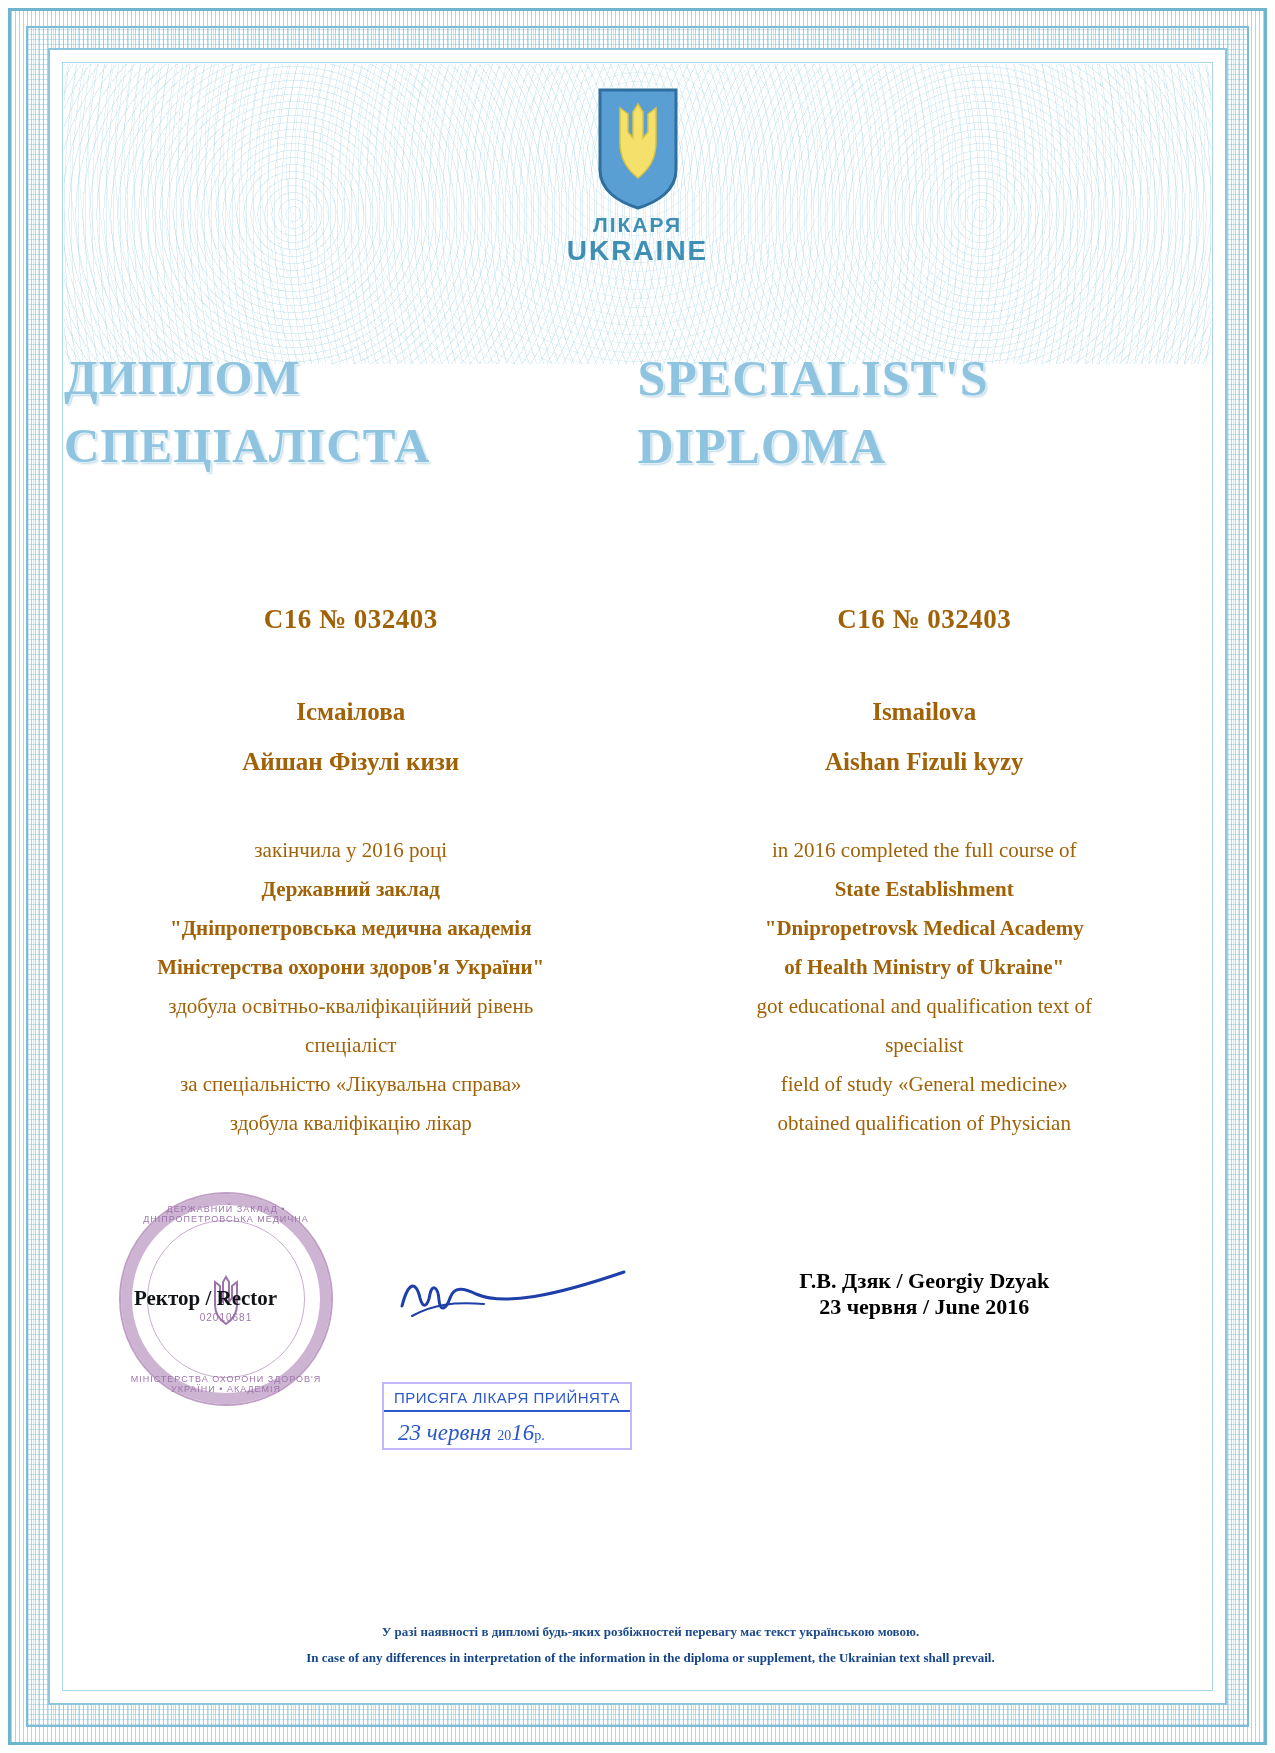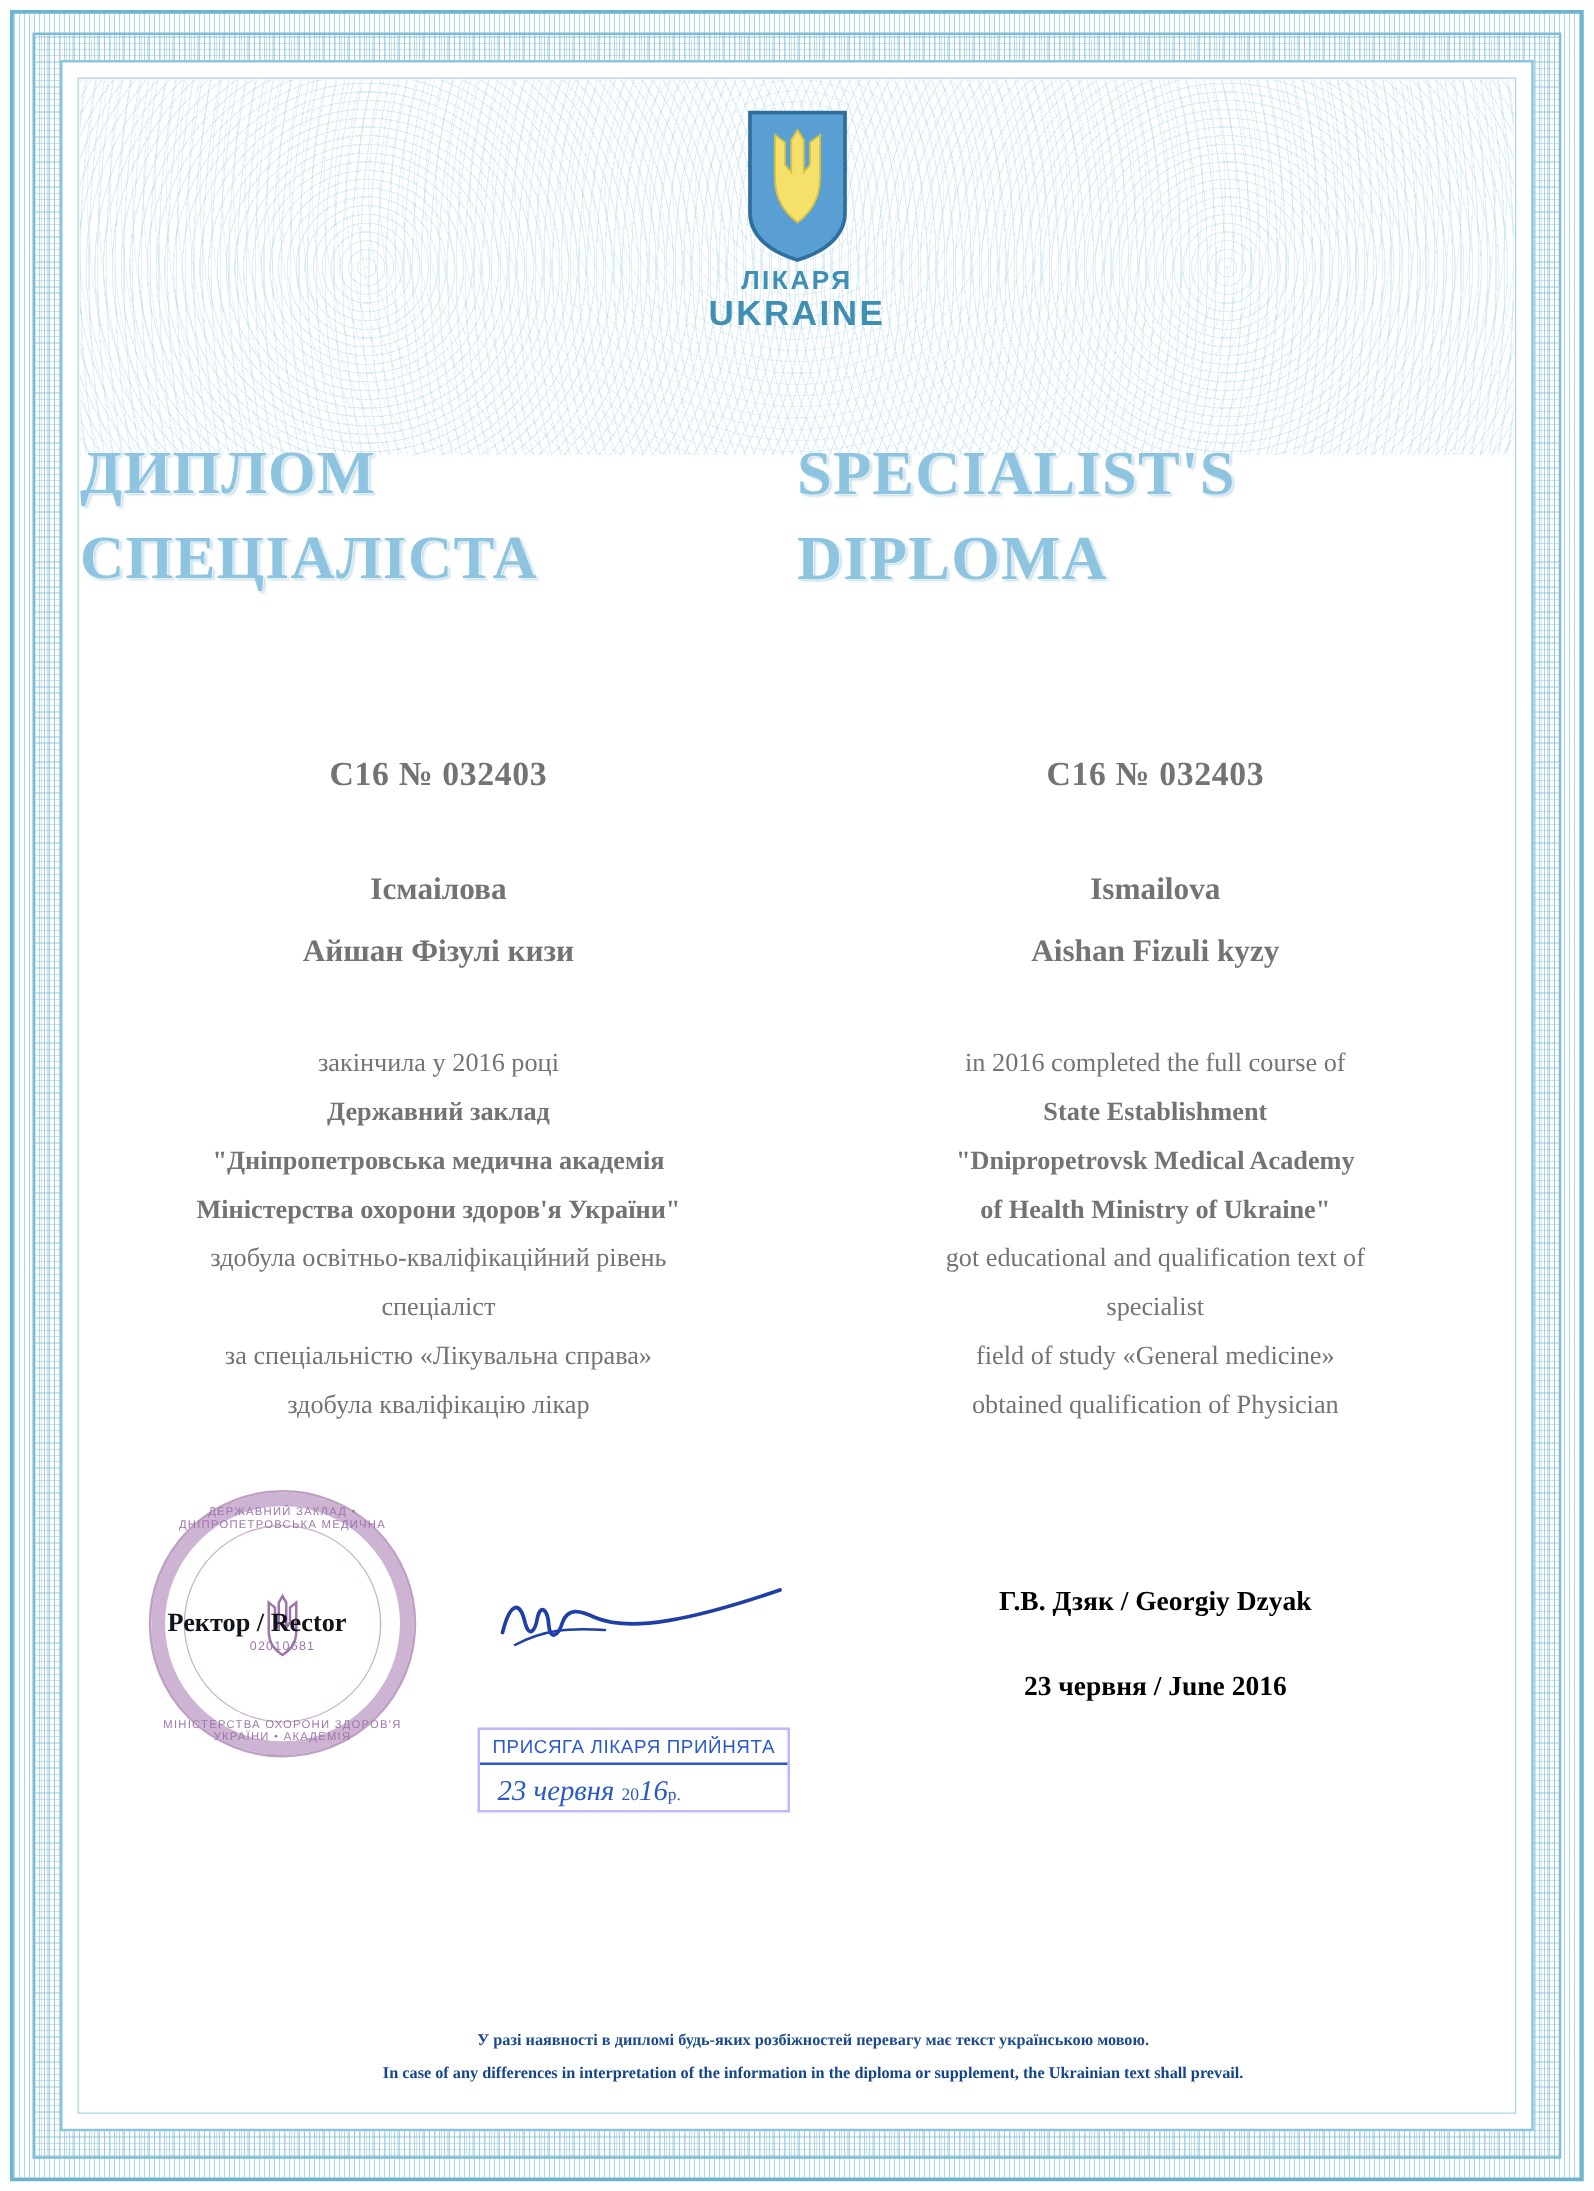--- a/index.html
+++ b/index.html
@@ -138,21 +138,21 @@
       2px 2px 2px rgba(120,170,195,0.45);
   }
   .title-col.en .title-line { font-size: 50px; }
 
   
   .columns {
     position: absolute;
     top: 540px;
     left: 0; right: 0;
     display: flex;
-    color: #737373;
+    color: #a16207;
   }
   .col {
     width: 50%;
     text-align: center;
     padding: 0 24px;
     box-sizing: border-box;
   }
   .serial {
     font-size: 27px;
     font-weight: bold;
@@ -201,21 +201,20 @@
     margin-top: 10px;
   }
   .rector-name {
     font-size: 22px;
     font-weight: bold;
     margin-top: 104px;
   }
   .rector-date {
     font-size: 22px;
     font-weight: bold;
-    margin-top: 42px;
   }
 
   
   .seal {
     position: absolute;
     left: 55px;
     top: 28px;
     width: 210px;
     height: 210px;
     border-radius: 50%;

